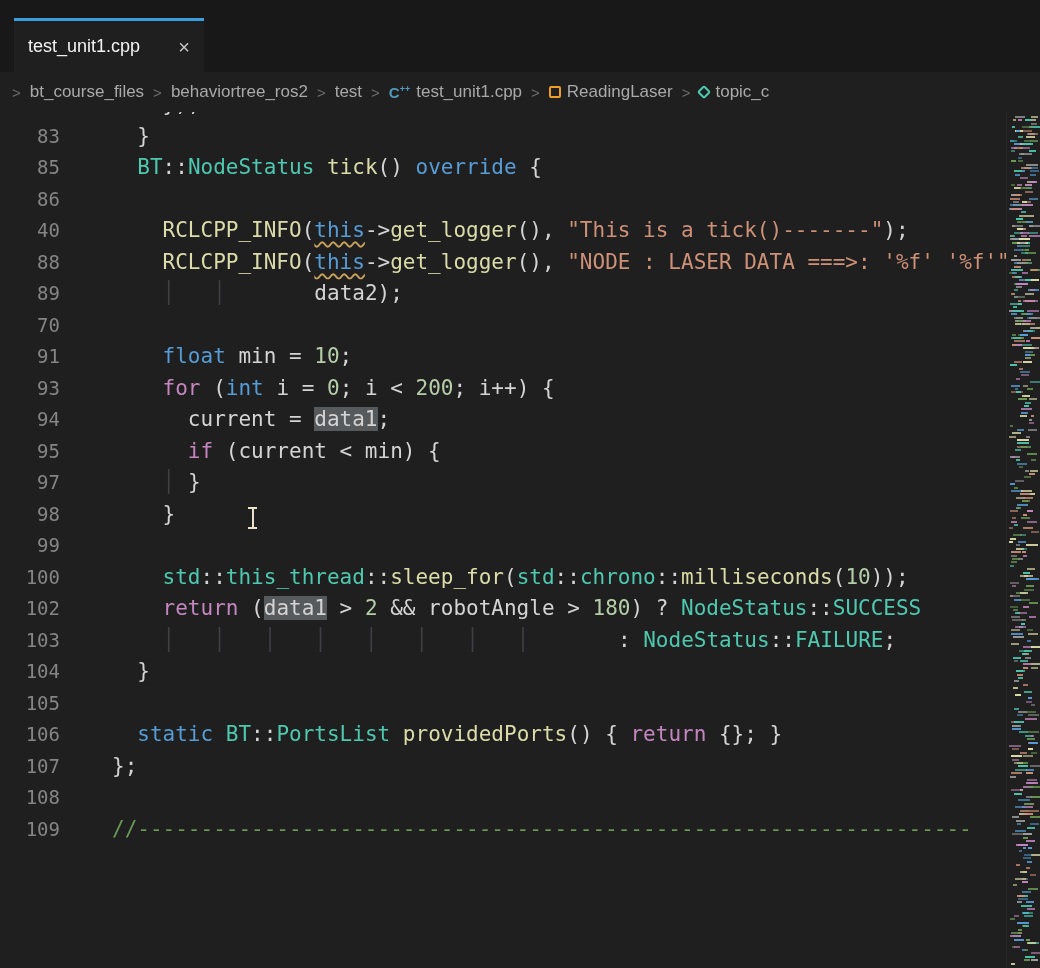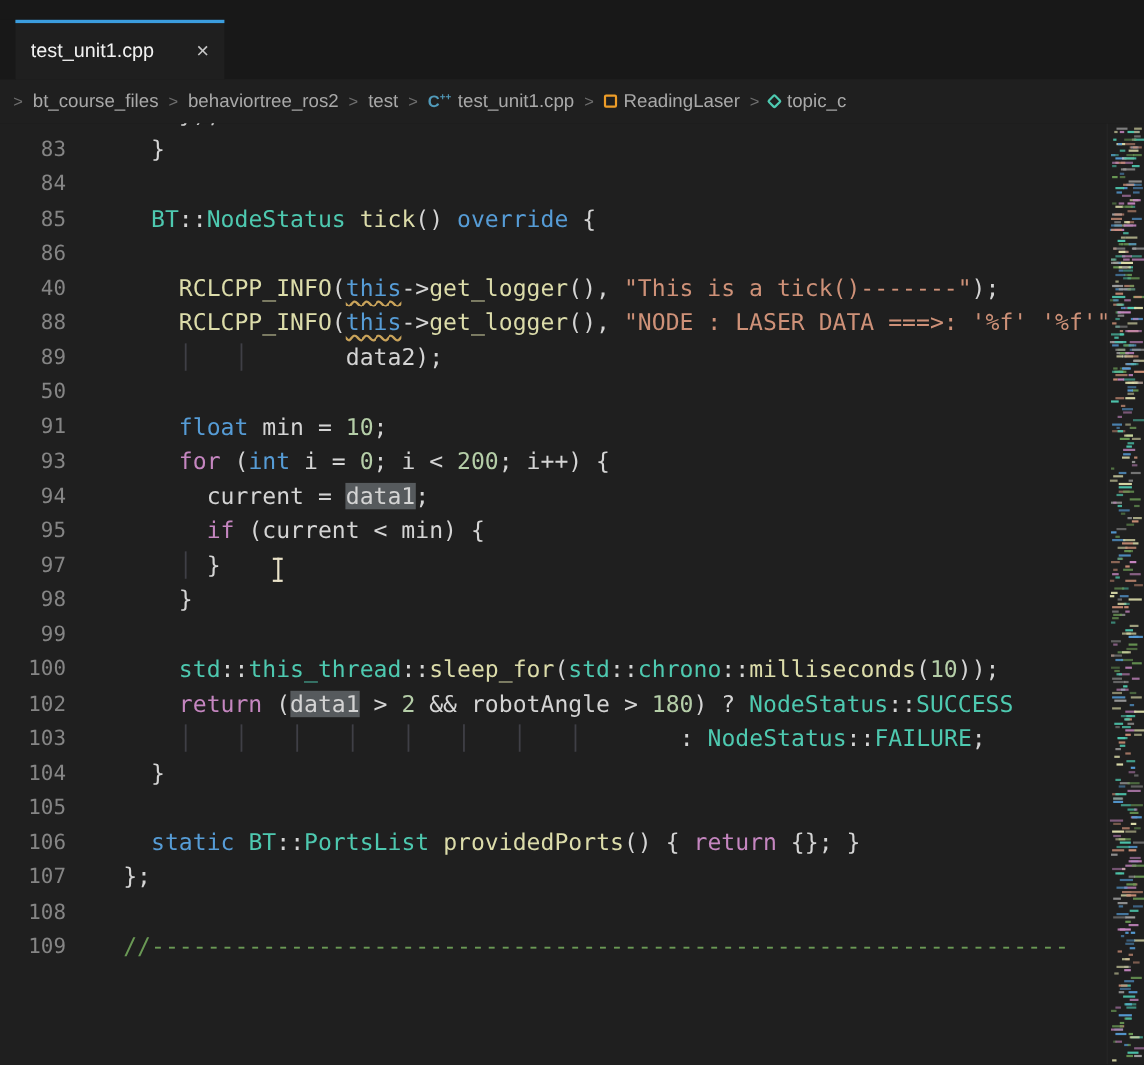--- a/index.html
+++ b/index.html
@@ -108,27 +108,26 @@
       <span class="crumb">
         <span class="ico method-symbol-icon"></span>
         <span>topic_c</span>
       </span>
     </div>
 
   <div class="editor">
     <div class="lines" id="lines">
         <div class="line"><span class="ln">82</span><span class="code"><span class="tk-d">    });</span></span></div>
         <div class="line"><span class="ln">83</span><span class="code"><span class="tk-d">  }</span></span></div>
-        <div class="line"><span class="ln">84</span><span class="code"></span></div>
         <div class="line"><span class="ln">85</span><span class="code"><span class="tk-d">  </span><span class="tk-cls">BT</span><span class="tk-d">::</span><span class="tk-cls">NodeStatus</span><span class="tk-d"> </span><span class="tk-fn">tick</span><span class="tk-d">() </span><span class="tk-kwb">override</span><span class="tk-d"> {</span></span></div>
         <div class="line"><span class="ln">86</span><span class="code"></span></div>
         <div class="line"><span class="ln">40</span><span class="code"><span class="tk-d">    </span><span class="tk-fn">RCLCPP_INFO</span><span class="tk-d">(</span><span class="tk-sq">this</span><span class="tk-d">-&gt;</span><span class="tk-fn">get_logger</span><span class="tk-d">(), </span><span class="tk-str">"This is a tick()-------"</span><span class="tk-d">);</span></span></div>
         <div class="line"><span class="ln">88</span><span class="code"><span class="tk-d">    </span><span class="tk-fn">RCLCPP_INFO</span><span class="tk-d">(</span><span class="tk-sq">this</span><span class="tk-d">-&gt;</span><span class="tk-fn">get_logger</span><span class="tk-d">(), </span><span class="tk-str">"NODE : LASER DATA ===&gt;: '%f' '%f'"</span><span class="tk-d">,</span></span></div>
         <div class="line"><span class="ln">89</span><span class="code"><span class="tk-d">    </span><span class="tk-g">│</span><span class="tk-d">   </span><span class="tk-g">│</span><span class="tk-d">       </span><span class="tk-d">data2);</span></span></div>
-        <div class="line"><span class="ln">50</span><span class="code"></span></div>
+        <div class="line"><span class="ln">70</span><span class="code"></span></div>
         <div class="line"><span class="ln">91</span><span class="code"><span class="tk-d">    </span><span class="tk-kwb">float</span><span class="tk-d"> min = </span><span class="tk-num">10</span><span class="tk-d">;</span></span></div>
         <div class="line"><span class="ln">93</span><span class="code"><span class="tk-d">    </span><span class="tk-kw">for</span><span class="tk-d"> (</span><span class="tk-kwb">int</span><span class="tk-d"> i = </span><span class="tk-num">0</span><span class="tk-d">; i &lt; </span><span class="tk-num">200</span><span class="tk-d">; i++) {</span></span></div>
         <div class="line"><span class="ln">94</span><span class="code"><span class="tk-d">      current = </span><span class="tk-hl">data1</span><span class="tk-d">;</span></span></div>
         <div class="line"><span class="ln">95</span><span class="code"><span class="tk-d">      </span><span class="tk-kw">if</span><span class="tk-d"> (current &lt; min) {</span></span></div>
         <div class="line"><span class="ln">97</span><span class="code"><span class="tk-d">    </span><span class="tk-g">│</span><span class="tk-d"> }</span></span></div>
         <div class="line"><span class="ln">98</span><span class="code"><span class="tk-d">    }</span></span></div>
         <div class="line"><span class="ln">99</span><span class="code"></span></div>
         <div class="line"><span class="ln">100</span><span class="code"><span class="tk-d">    </span><span class="tk-cls">std</span><span class="tk-d">::</span><span class="tk-cls">this_thread</span><span class="tk-d">::</span><span class="tk-fn">sleep_for</span><span class="tk-d">(</span><span class="tk-cls">std</span><span class="tk-d">::</span><span class="tk-cls">chrono</span><span class="tk-d">::</span><span class="tk-fn">milliseconds</span><span class="tk-d">(</span><span class="tk-num">10</span><span class="tk-d">));</span></span></div>
         <div class="line"><span class="ln">102</span><span class="code"><span class="tk-d">    </span><span class="tk-kw">return</span><span class="tk-d"> (</span><span class="tk-hl">data1</span><span class="tk-d"> &gt; </span><span class="tk-num">2</span><span class="tk-d"> &amp;&amp; robotAngle &gt; </span><span class="tk-num">180</span><span class="tk-d">) ? </span><span class="tk-cls">NodeStatus</span><span class="tk-d">::</span><span class="tk-cls">SUCCESS</span></span></div>
         <div class="line"><span class="ln">103</span><span class="code"><span class="tk-d">    </span><span class="tk-g">│</span><span class="tk-d">   </span><span class="tk-g">│</span><span class="tk-d">   </span><span class="tk-g">│</span><span class="tk-d">   </span><span class="tk-g">│</span><span class="tk-d">   </span><span class="tk-g">│</span><span class="tk-d">   </span><span class="tk-g">│</span><span class="tk-d">   </span><span class="tk-g">│</span><span class="tk-d">   </span><span class="tk-g">│</span><span class="tk-d">       </span><span class="tk-d">: </span><span class="tk-cls">NodeStatus</span><span class="tk-d">::</span><span class="tk-cls">FAILURE</span><span class="tk-d">;</span></span></div>

